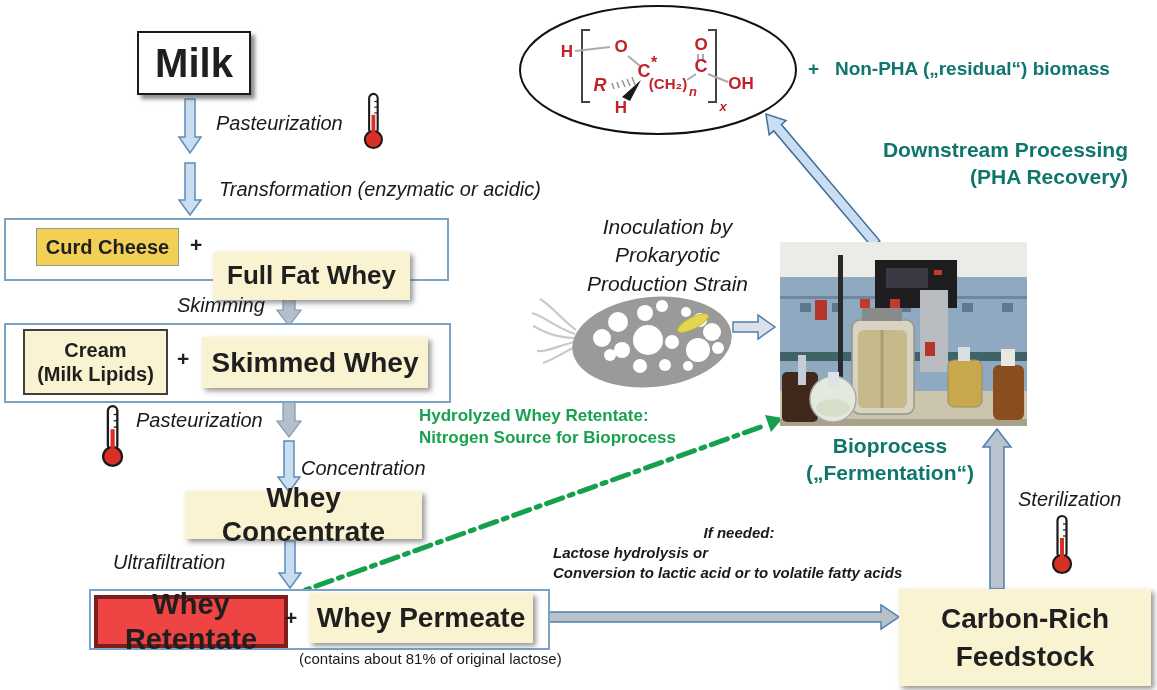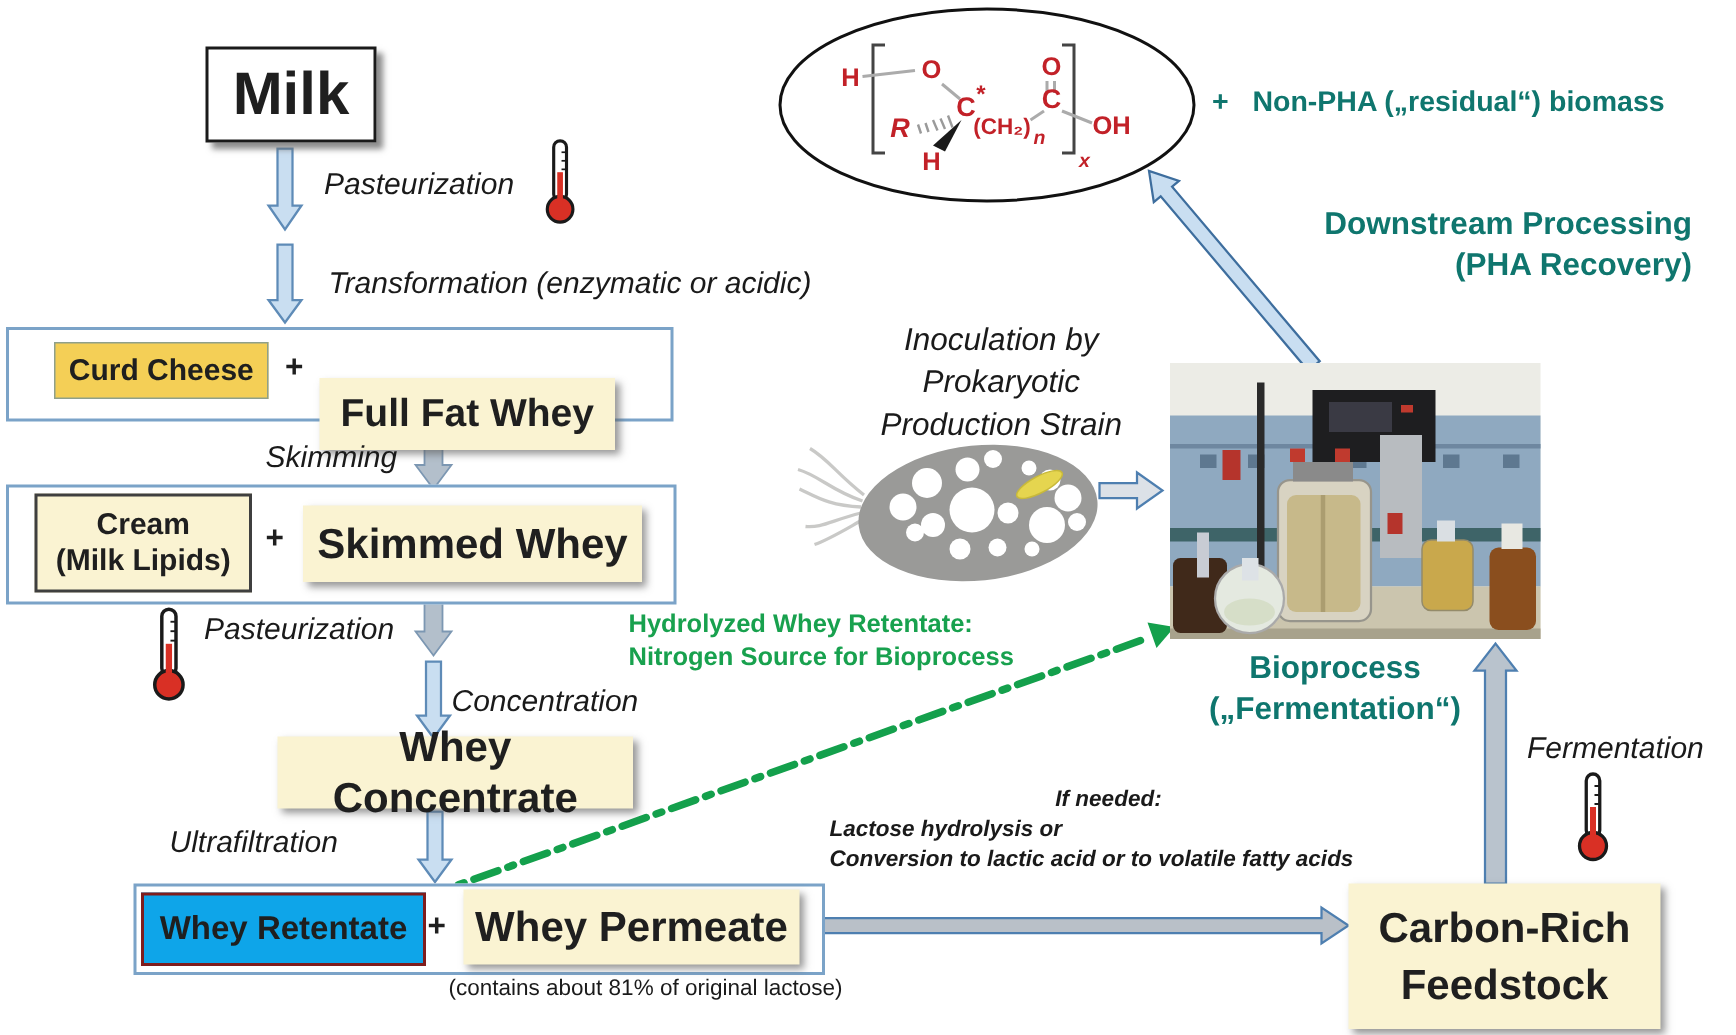--- a/index.html
+++ b/index.html
@@ -223,40 +223,40 @@
   <div class="plus" style="left:177px;top:347px;">+</div>
   <div class="box cream" style="left:202px;top:337px;width:226px;height:51px;font-size:28px;">
     <span>Skimmed Whey</span>
   </div>
 
   <div class="box cream" style="left:185px;top:491px;width:237px;height:48px;font-size:28px;">
     <span>Whey Concentrate</span>
   </div>
 
   <div class="container" style="left:89px;top:589px;width:457px;height:57px;"></div>
-  <div class="box" style="left:94px;top:595px;width:186px;height:45px;background:#0ea5e9;border:2px solid #7f1d1d;font-size:22px;">
+  <div class="box" style="left:94px;top:595px;width:186px;height:45px;background:#ef4444;border:4px solid #7f1d1d;font-size:29px;">
     <span>Whey Retentate</span>
   </div>
   <div class="plus" style="left:285px;top:606px;">+</div>
   <div class="box cream" style="left:309px;top:593px;width:224px;height:50px;font-size:28px;">
     <span>Whey Permeate</span>
   </div>
 
-  <div class="box cream" style="left:899px;top:589px;width:208px;height:97px;font-size:28px;line-height:1.35;">
+  <div class="box cream" style="left:899px;top:589px;width:252px;height:97px;font-size:28px;line-height:1.35;">
     <span class="block-line">Carbon-Rich</span>
     <span class="block-line">Feedstock</span>
   </div>
 
   <div class="lbl" style="left:216px;top:112px;">Pasteurization</div>
   <div class="lbl" style="left:219px;top:178px;">Transformation (enzymatic or acidic)</div>
   <div class="lbl" style="left:177px;top:294px;">Skimming</div>
   <div class="lbl" style="left:136px;top:409px;">Pasteurization</div>
   <div class="lbl" style="left:301px;top:457px;">Concentration</div>
   <div class="lbl" style="left:113px;top:551px;">Ultrafiltration</div>
-  <div class="lbl" style="left:1018px;top:488px;">Fermentation</div>
+  <div class="lbl" style="left:1018px;top:488px;">Sterilization</div>
 
   <div class="note" style="left:299px;top:650px;">(contains about 81% of original lactose)</div>
 
   <div class="green-note" style="left:419px;top:405px;">
     <span class="block-line">Hydrolyzed Whey Retentate:</span>
     <span class="block-line">Nitrogen Source for Bioprocess</span>
   </div>
 
   <div class="ifneeded" style="left:553px;top:523px;width:372px;">
     <span class="c">If needed:</span>

